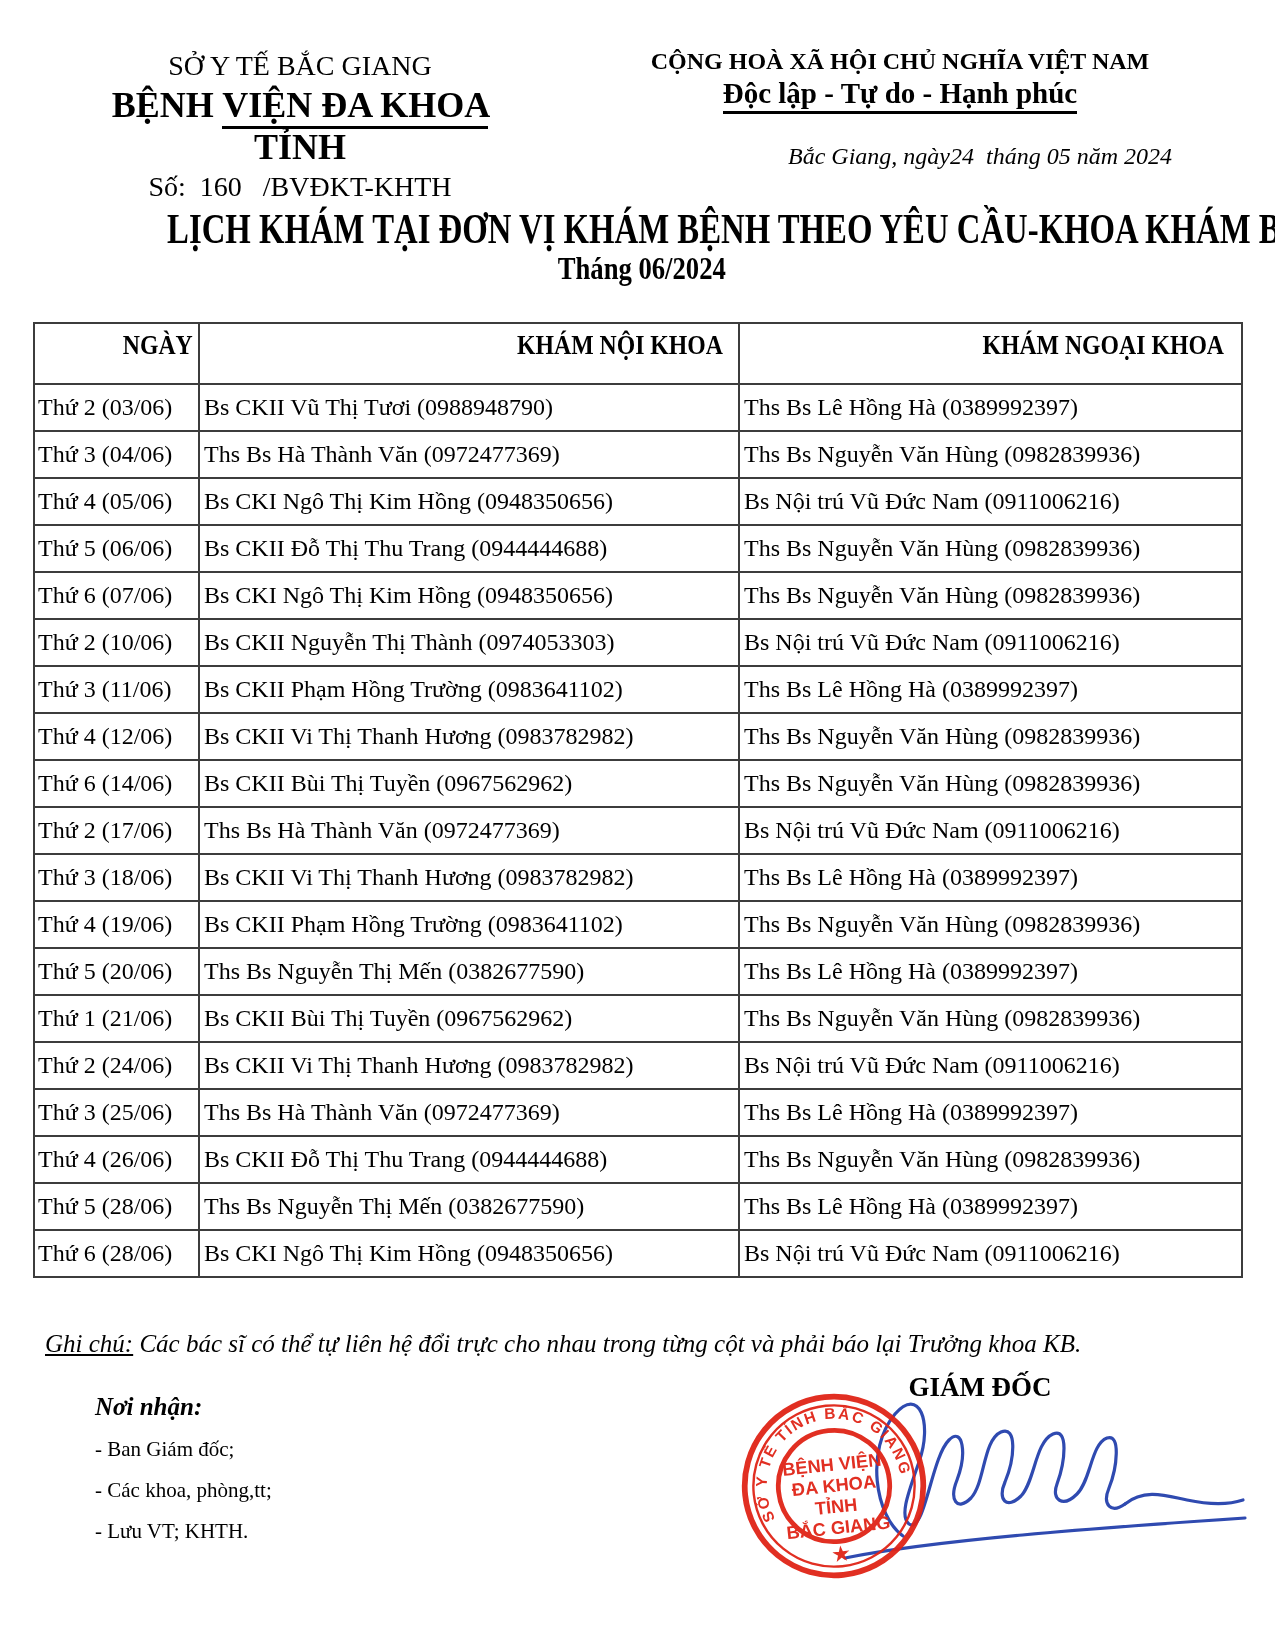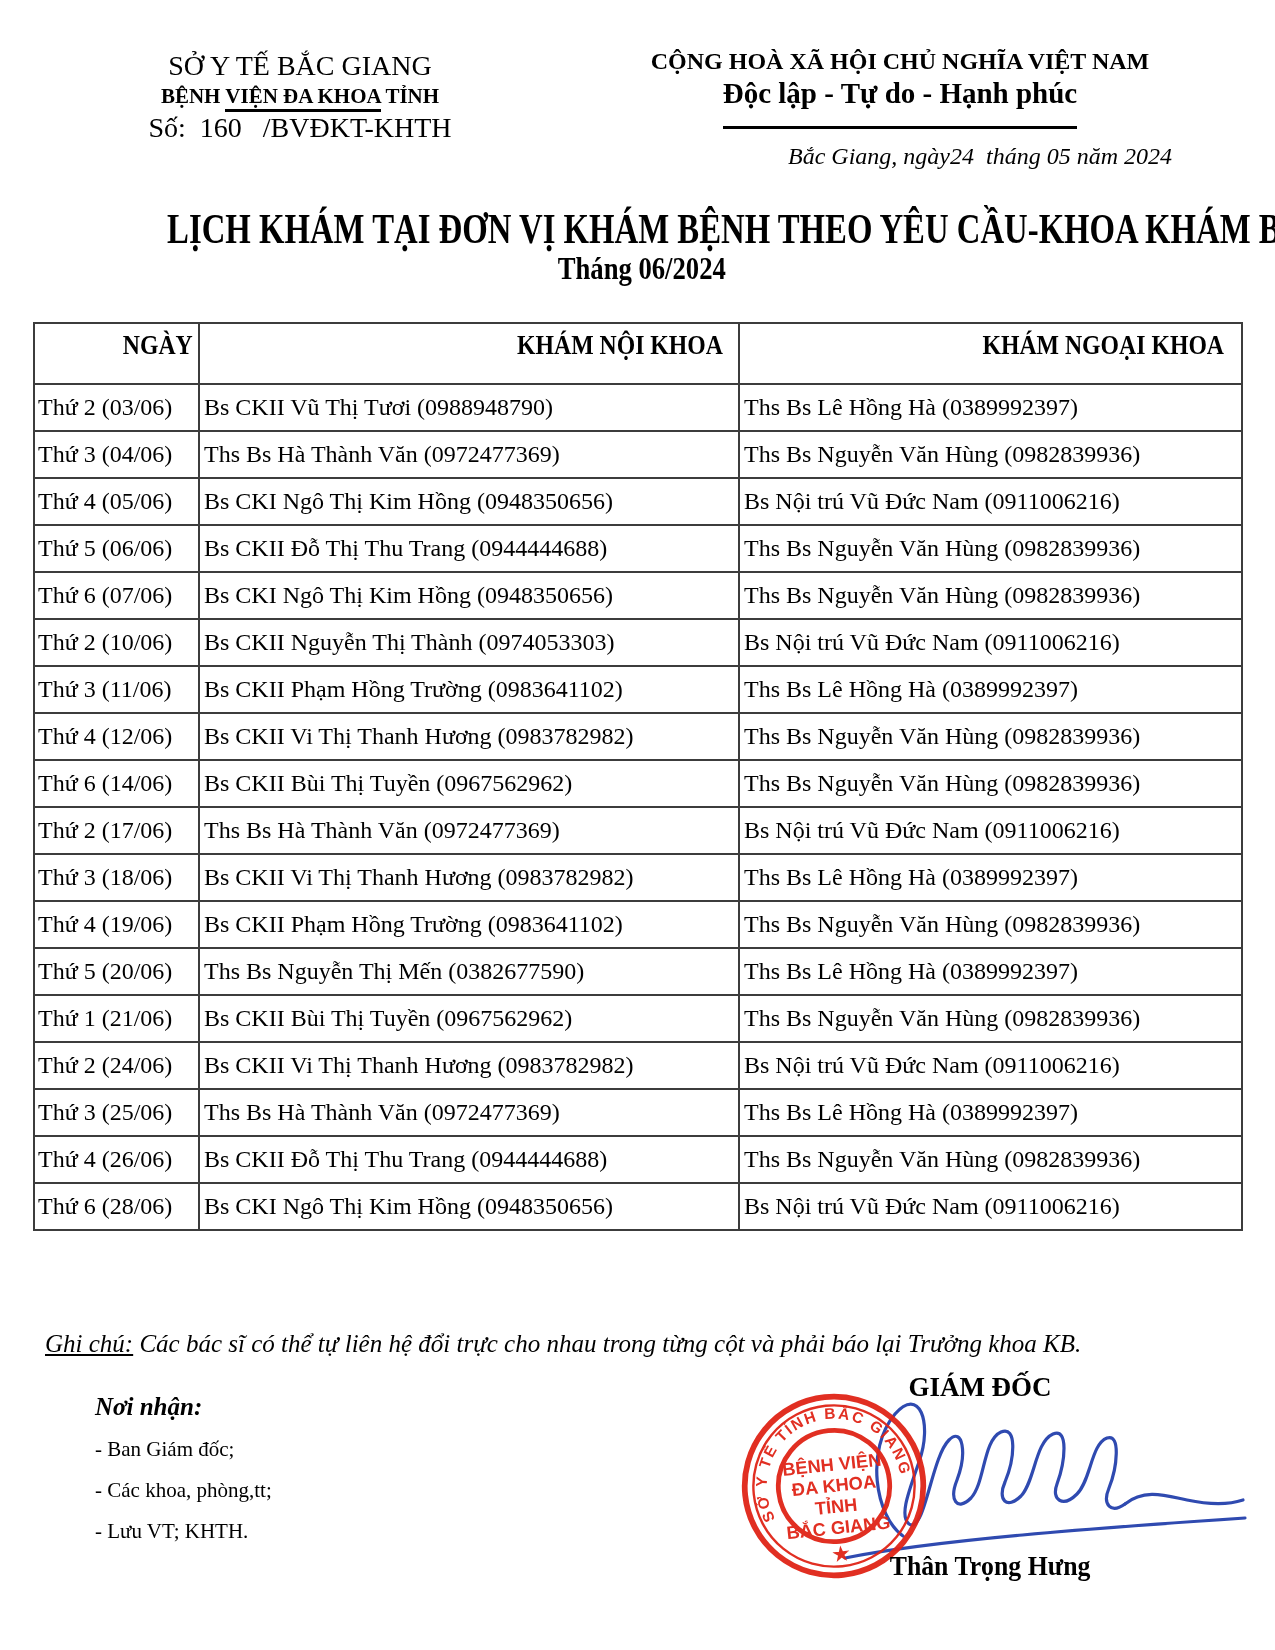--- a/index.html
+++ b/index.html
@@ -2,28 +2,28 @@
 <html><head>
 <meta charset="utf-8">
 <style>
   html,body{margin:0;padding:0;background:#ffffff;}
   .page{position:relative;width:1275px;height:1650px;background:#ffffff;
         font-family:"Liberation Serif", serif;color:#000000;overflow:hidden;}
 
   
   .hdr-left{position:absolute;left:85px;top:50px;width:430px;text-align:center;}
   .hdr-left .dept{font-size:28px;}
-  .hdr-left .hosp{font-size:21px;font-weight:bold;margin-top:2px;}
+  .hdr-left .hosp{font-size:36px;font-weight:bold;margin-top:2px;}
   .hosp .ul{border-bottom:3px solid #000;padding-bottom:1px;}
   .hdr-left .docnum{font-size:28px;margin-top:3px;white-space:pre;}
 
   .hdr-right{position:absolute;left:610px;top:48px;width:580px;text-align:center;}
   .hdr-right .country{font-size:24px;font-weight:bold;}
   .hdr-right .motto{display:inline-block;font-size:29px;font-weight:bold;
-                    border-bottom:3px solid #000;padding-bottom:16px;margin-top:2px;}
+                    border-bottom:3px solid #000;padding-bottom:1px;margin-top:2px;}
   .dateline{position:absolute;left:740px;top:143px;width:480px;text-align:center;
             font-size:24px;font-style:italic;white-space:pre;}
 
   
   .title{position:absolute;left:0;top:205px;width:1275px;text-align:center;}
   .title .t1{display:inline-block;font-size:42px;font-weight:bold;
              transform:scaleX(0.78);transform-origin:center;white-space:nowrap;}
   .title .t2{display:block;margin-top:-2px;padding-left:8px;}
   .title .t2 span{display:inline-block;font-size:31px;font-weight:bold;
              transform:scaleX(0.86);transform-origin:center;}
@@ -172,20 +172,25 @@
     </tr>
         <tr>
       <td class="c-date">Thứ 3 (25/06)</td>
       <td>Ths Bs Hà Thành Văn (0972477369)</td>
       <td>Ths Bs Lê Hồng Hà (0389992397)</td>
     </tr>
         <tr>
       <td class="c-date">Thứ 4 (26/06)</td>
       <td>Bs CKII Đỗ Thị Thu Trang (0944444688)</td>
       <td>Ths Bs Nguyễn Văn Hùng (0982839936)</td>
+    </tr>
+        <tr>
+      <td class="c-date">Thứ 5 (28/06)</td>
+      <td>Ths Bs Nguyễn Thị Mến (0382677590)</td>
+      <td>Ths Bs Lê Hồng Hà (0389992397)</td>
     </tr>
         <tr>
       <td class="c-date">Thứ 6 (28/06)</td>
       <td>Bs CKI Ngô Thị Kim Hồng (0948350656)</td>
       <td>Bs Nội trú Vũ Đức Nam (0911006216)</td>
     </tr>
       </tbody>
   </table>
 
   <div class="note"><span class="lbl">Ghi chú:</span><span> Các bác sĩ có thể tự liên hệ đổi trực cho nhau trong từng cột và phải báo lại Trưởng khoa KB.</span></div>
@@ -236,15 +241,14 @@
     </text>
     <g font-family="Liberation Sans, sans-serif" font-weight="bold" fill="#e02417" text-anchor="middle">
       <text x="100" y="84" font-size="19">BỆNH VIỆN</text>
       <text x="100" y="106" font-size="19">ĐA KHOA</text>
       <text x="100" y="128" font-size="19">TỈNH</text>
       <text x="100" y="150" font-size="19">BẮC GIANG</text>
       <text x="100" y="178" font-size="20">★</text>
     </g>
   </svg>
 
-  <div class="signer-name"><span>Thân Trọng Hưng</span></div>
 
 </div>
 
 </body></html>

